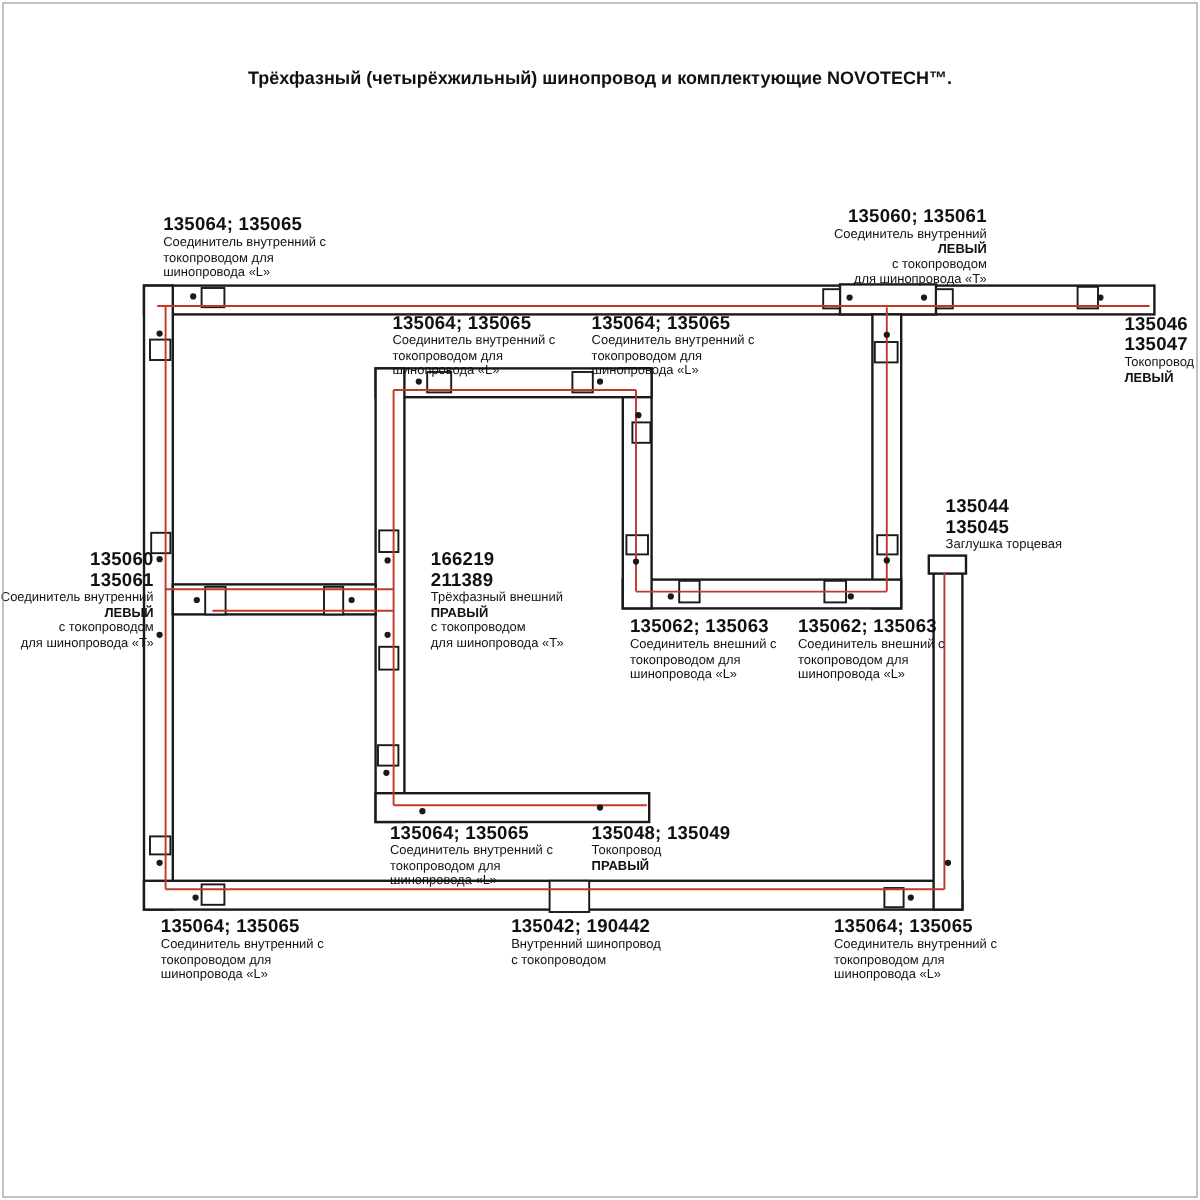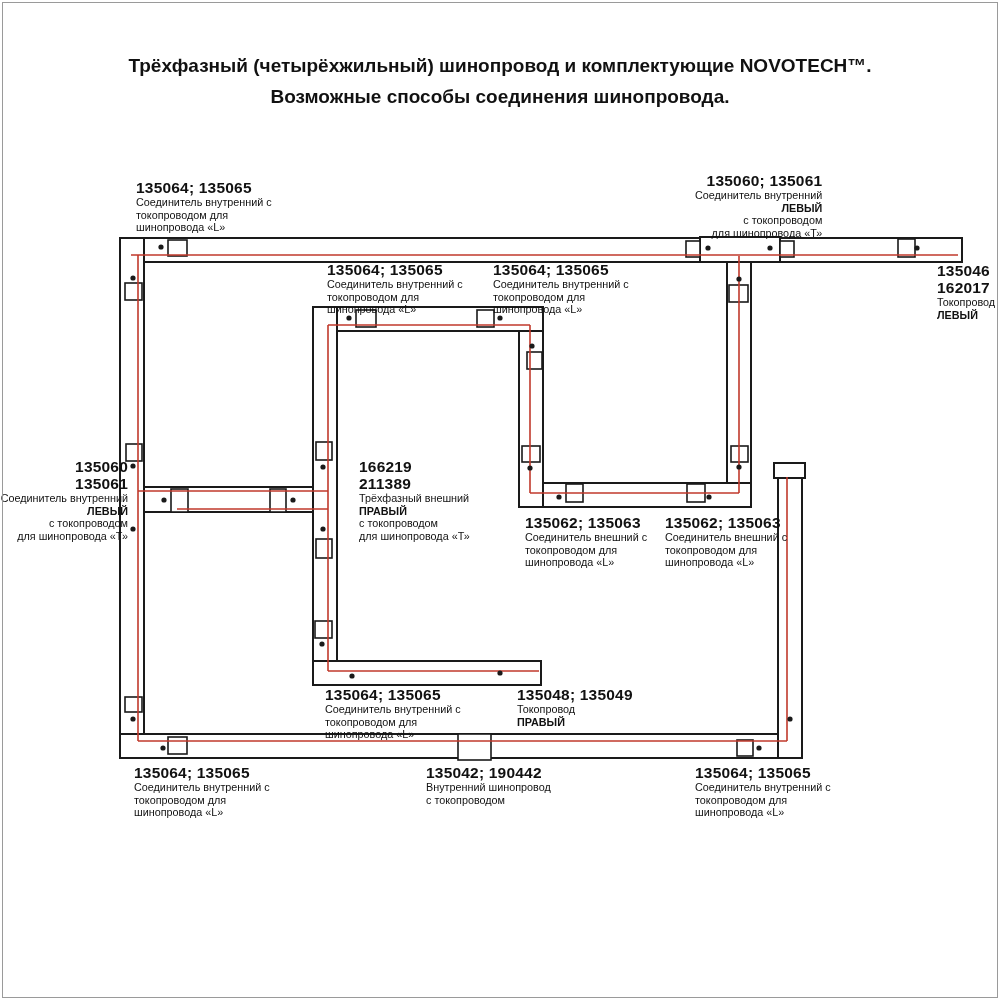--- a/index.html
+++ b/index.html
@@ -1,36 +1,35 @@
 <!DOCTYPE html>
 <html><head>
 <meta charset="utf-8">
 <style>
   html,body{margin:0;padding:0;background:#fff;}
   .canvas{position:relative;width:1000px;height:1000px;background:#ffffff;
           font-family:"Liberation Sans",sans-serif;overflow:hidden;}
   .frame{position:absolute;left:2px;top:2px;width:994px;height:994px;
          border:1px solid #9a9a9a;pointer-events:none;z-index:3;}
   .title{position:absolute;top:50px;left:0;width:100%;text-align:center;
-         font-weight:bold;font-size:19px;line-height:31px;color:#111;z-index:2;}
+         font-weight:bold;font-size:15px;line-height:31px;color:#111;z-index:2;}
   #diagram{position:absolute;left:0;top:0;z-index:1;}
   #labels{position:absolute;left:12px;top:0;width:1000px;height:732px;z-index:2;pointer-events:none;}
   .label{position:absolute;white-space:nowrap;color:#111;}
   .label .num{display:block;font-size:15.5px;font-weight:bold;line-height:17px;letter-spacing:0.2px;}
   .label .desc{display:block;font-size:10.8px;line-height:12.6px;}
   .label .descb{display:block;font-size:10.8px;font-weight:bold;line-height:12.6px;}
 </style>
 </head>
 <body>
 
 <div class="canvas">
   <div class="frame"></div>
   <div class="title">
     <div>Трёхфазный (четырёхжильный) шинопровод и комплектующие NOVOTECH™.</div>
-    <div>Возможные способы соединения шинопровода.</div>
   </div>
   <svg id="diagram" width="1000" height="1000">
       <rect x="120" y="238" width="842" height="24" fill="#ffffff" stroke="#1a1a1a" stroke-width="2"></rect>
       <rect x="700" y="237" width="80" height="25" fill="#ffffff" stroke="#1a1a1a" stroke-width="2"></rect>
       <rect x="727" y="262" width="24" height="245" fill="#ffffff" stroke="#1a1a1a" stroke-width="2"></rect>
       <rect x="519" y="483" width="232" height="24" fill="#ffffff" stroke="#1a1a1a" stroke-width="2"></rect>
       <rect x="519" y="307" width="24" height="200" fill="#ffffff" stroke="#1a1a1a" stroke-width="2"></rect>
       <rect x="313" y="307" width="230" height="24" fill="#ffffff" stroke="#1a1a1a" stroke-width="2"></rect>
       <rect x="313" y="307" width="24" height="378" fill="#ffffff" stroke="#1a1a1a" stroke-width="2"></rect>
       <rect x="313" y="661" width="228" height="24" fill="#ffffff" stroke="#1a1a1a" stroke-width="2"></rect>
@@ -110,21 +109,21 @@
       </div>
       <div class="label" style="left: 683px; top: 172px; text-align: right;">
         <span class="num">135060; 135061</span>
         <span class="desc">Соединитель внутренний</span>
         <span class="descb">ЛЕВЫЙ</span>
         <span class="desc">с токопроводом</span>
         <span class="desc">для шинопровода «Т»</span>
       </div>
       <div class="label" style="left: 906px; top: 262px; margin-left: 19px;">
         <span class="num">135046</span>
-        <span class="num">162017</span>
+        <span class="num">135047</span>
         <span class="desc">Токопровод</span>
         <span class="descb">ЛЕВЫЙ</span>
       </div>
       <div class="label" style="left: 315px; top: 261px;">
         <span class="num">135064; 135065</span>
         <span class="desc">Соединитель внутренний с</span>
         <span class="desc">токопроводом для</span>
         <span class="desc">шинопровода «L»</span>
       </div>
       <div class="label" style="left: 481px; top: 261px;">
@@ -142,39 +141,44 @@
         <span class="desc">для шинопровода «Т»</span>
       </div>
       <div class="label" style="left: 347px; top: 458px;">
         <span class="num">166219</span>
         <span class="num">211389</span>
         <span class="desc">Трёхфазный внешний</span>
         <span class="descb">ПРАВЫЙ</span>
         <span class="desc">с токопроводом</span>
         <span class="desc">для шинопровода «Т»</span>
       </div>
+      <div class="label" style="left: 776px; top: 414px;">
+        <span class="num">135044</span>
+        <span class="num">135045</span>
+        <span class="desc">Заглушка торцевая</span>
+      </div>
       <div class="label" style="left: 513px; top: 514px;">
         <span class="num">135062; 135063</span>
         <span class="desc">Соединитель внешний с</span>
         <span class="desc">токопроводом для</span>
         <span class="desc">шинопровода «L»</span>
       </div>
       <div class="label" style="left: 653px; top: 514px;">
         <span class="num">135062; 135063</span>
         <span class="desc">Соединитель внешний с</span>
         <span class="desc">токопроводом для</span>
         <span class="desc">шинопровода «L»</span>
       </div>
       <div class="label" style="left: 313px; top: 686px;">
         <span class="num">135064; 135065</span>
         <span class="desc">Соединитель внутренний с</span>
         <span class="desc">токопроводом для</span>
         <span class="desc">шинопровода «L»</span>
       </div>
-      <div class="label" style="left: 481px; top: 686px; margin-left: 24px;">
+      <div class="label" style="left: 481px; top: 686px;">
         <span class="num">135048; 135049</span>
         <span class="desc">Токопровод</span>
         <span class="descb">ПРАВЫЙ</span>
       </div>
       <div class="label" style="left: 122px; top: 764px;">
         <span class="num">135064; 135065</span>
         <span class="desc">Соединитель внутренний с</span>
         <span class="desc">токопроводом для</span>
         <span class="desc">шинопровода «L»</span>
       </div>

